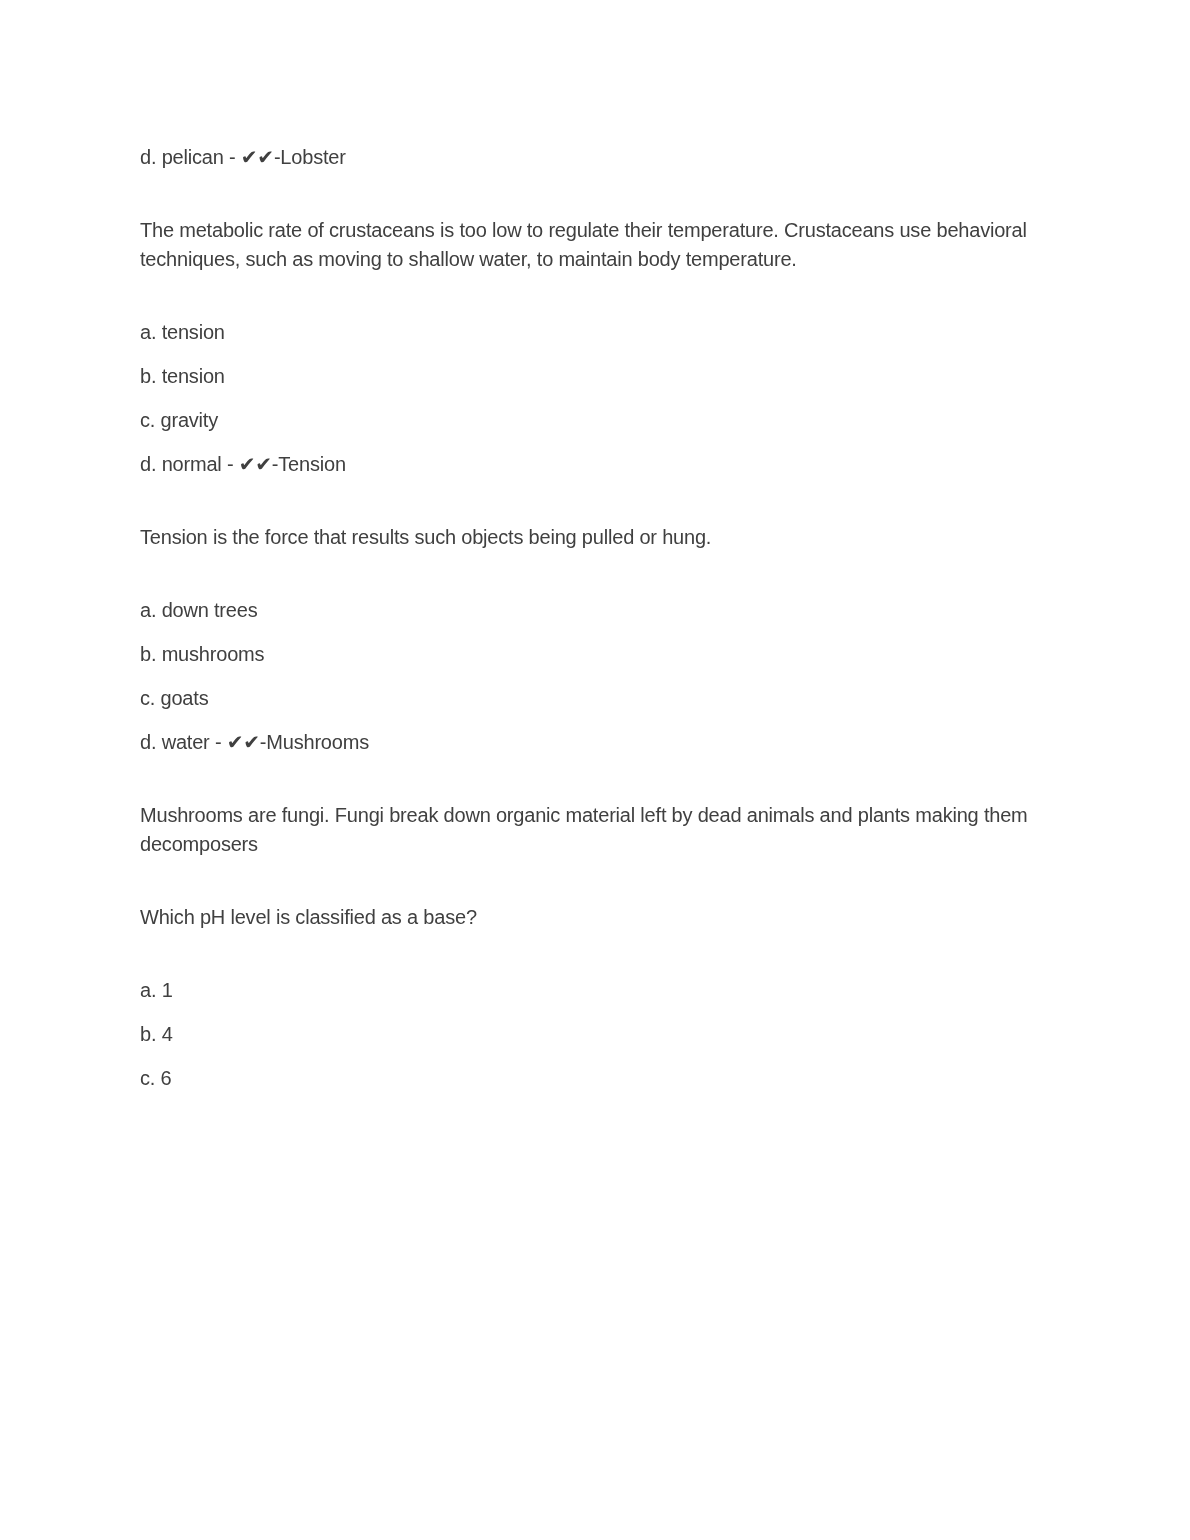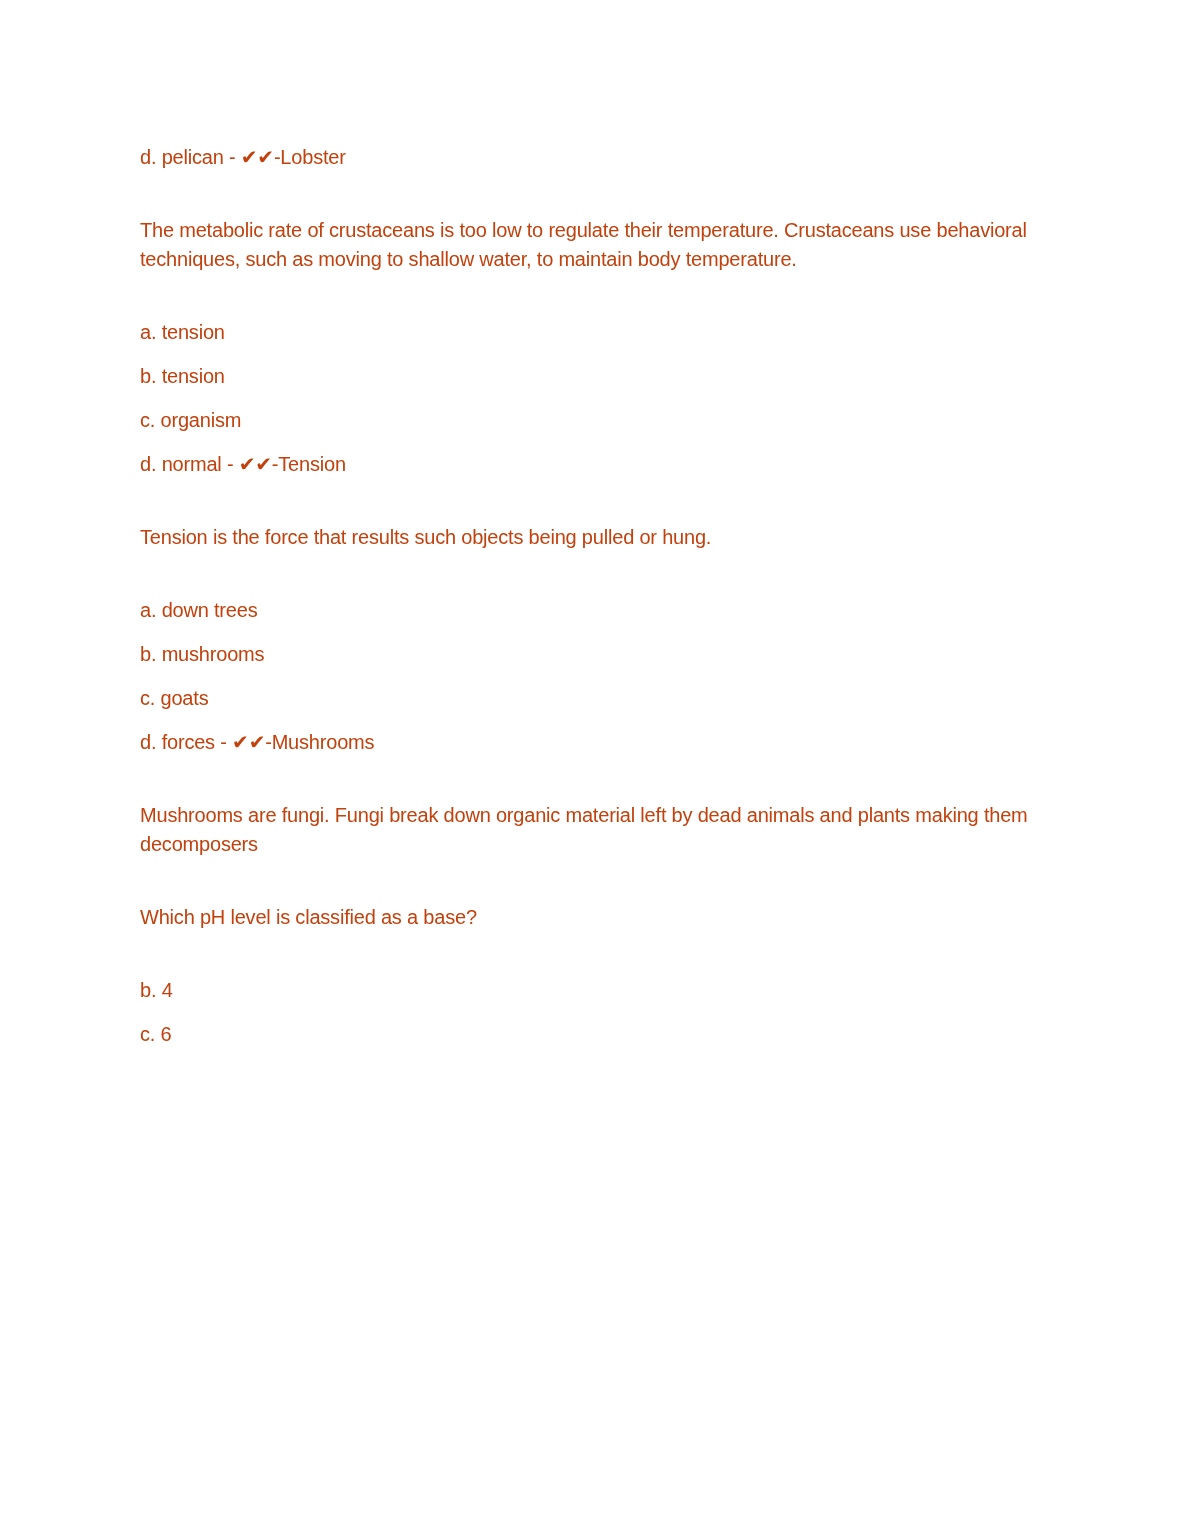--- a/index.html
+++ b/index.html
@@ -11,21 +11,21 @@
     width: 1190px;
     height: 1540px;
     overflow: hidden;
   }
   .page {
     box-sizing: border-box;
     width: 1190px;
     height: 1292px;
     background: #ffffff;
     padding: 143px 130px 0 140px;
-    color: #c2410c;
+    color: #404040;
     font-family: "Liberation Sans", "DejaVu Sans", sans-serif;
     font-size: 20px;
     line-height: 29px;
     letter-spacing: -0.2px;
   }
   .block {
     margin: 0 0 44px 0;
   }
   .doc-line {
     margin: 0 0 15px 0;
@@ -41,42 +41,43 @@
   </div>
 
   <div class="block">
     <p class="doc-line">The metabolic rate of crustaceans is too low to regulate their temperature. Crustaceans use behavioral techniques, such as moving to shallow water, to maintain body temperature.</p>
   </div>
 
 
   <div class="block">
     <p class="doc-line">a. tension</p>
     <p class="doc-line">b. tension</p>
-    <p class="doc-line">c. organism</p>
+    <p class="doc-line">c. gravity</p>
     <p class="doc-line">d. normal - ✔✔-Tension</p>
   </div>
 
   <div class="block">
     <p class="doc-line">Tension is the force that results such objects being pulled or hung.</p>
   </div>
 
 
   <div class="block">
     <p class="doc-line">a. down trees</p>
     <p class="doc-line">b. mushrooms</p>
     <p class="doc-line">c. goats</p>
-    <p class="doc-line">d. forces - ✔✔-Mushrooms</p>
+    <p class="doc-line">d. water - ✔✔-Mushrooms</p>
   </div>
 
   <div class="block">
     <p class="doc-line">Mushrooms are fungi. Fungi break down organic material left by dead animals and plants making them decomposers</p>
   </div>
 
   <div class="block">
     <p class="doc-line">Which pH level is classified as a base?</p>
   </div>
 
   <div class="block">
+    <p class="doc-line">a. 1</p>
     <p class="doc-line">b. 4</p>
     <p class="doc-line">c. 6</p>
   </div>
 
 </div>
 
 </body></html>

